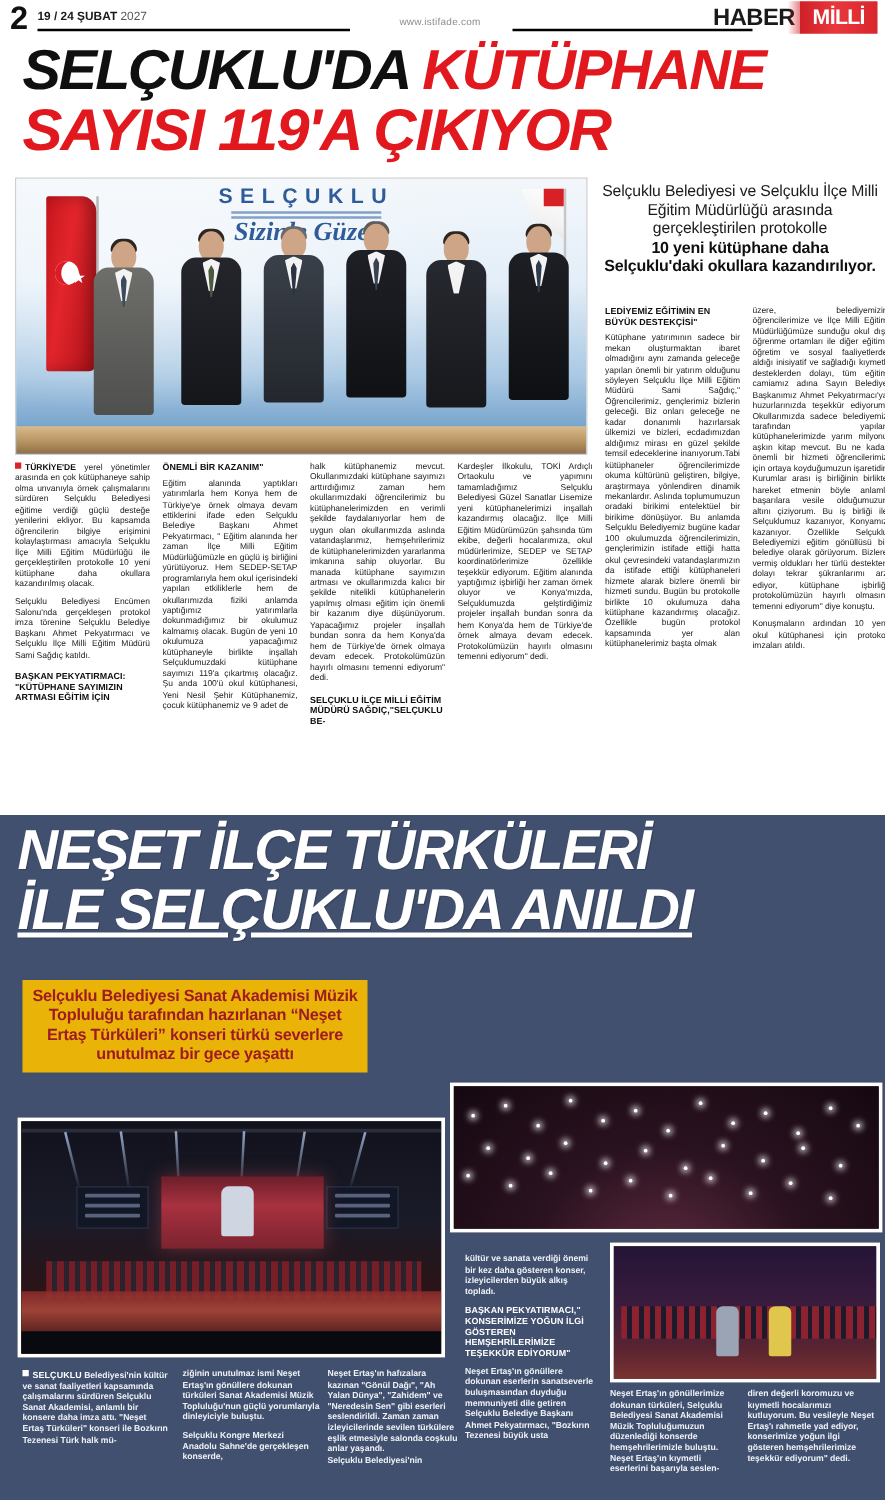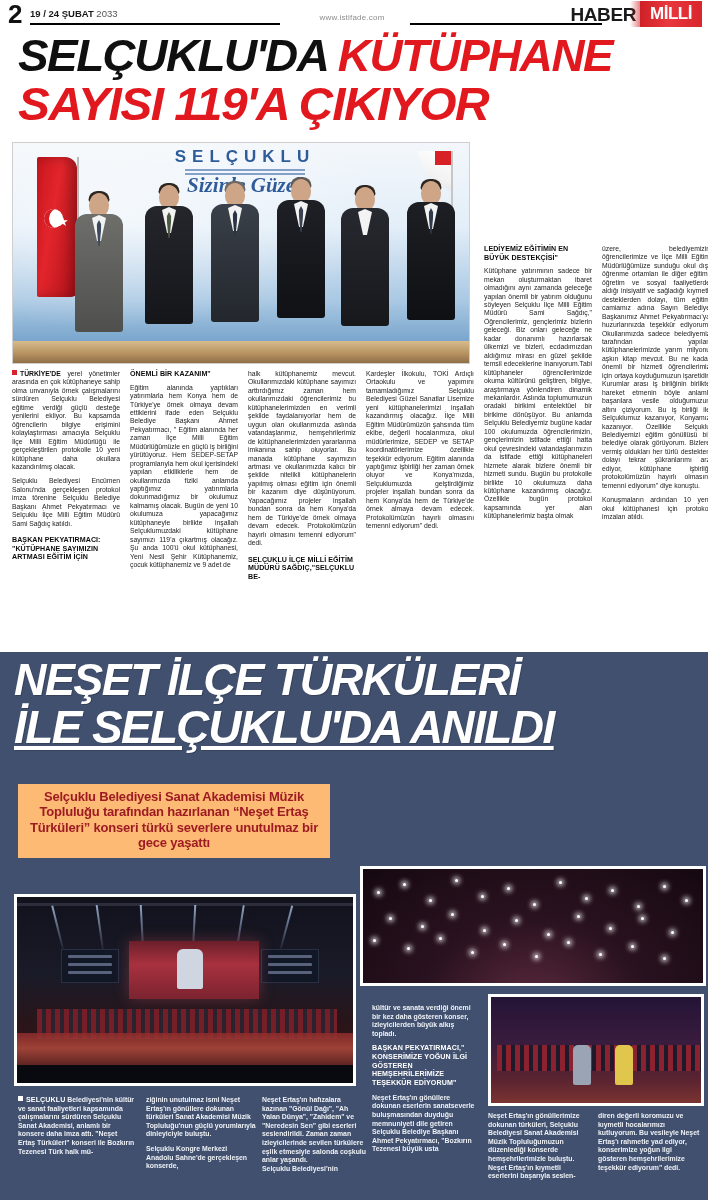--- a/index.html
+++ b/index.html
@@ -151,22 +151,22 @@
   .hl2 .l1, .hl2 .l2 {
     position:absolute; left:0; white-space:nowrap; color:#ffffff;
     font-weight:900; font-style:italic; letter-spacing:-1.6px;
     font-family:"Liberation Sans", sans-serif;
     text-shadow:1px 1px 0 rgba(0,0,0,.18);
   }
   .hl2 .l1 { top:-2px; font-size:45px; }
   .hl2 .l2 { top:44px; font-size:46px;text-decoration:underline; }
 
   .lead2box {
-    position:absolute; left:18px; top:784px; width:312px; padding:5px 6px 7px;
-    background:#fdba74; text-align:center;
+    position:absolute; left:18px; top:784px; width:276px; padding:5px 6px 7px;
+    background:#eab308; text-align:center;
   }
   .lead2box .t {
     font-size:13px; line-height:15.4px; font-weight:700; color:#9e1b24;
     letter-spacing:-.2px; font-family:"Liberation Sans", sans-serif;
   }
 
   .photo2 {
     position:absolute; left:14px; top:894px; width:342px; height:192px;
     border:3px solid #ffffff; overflow:hidden; background:#0a0a12;
   }
@@ -222,21 +222,21 @@
 </style>
 </head>
 <body>
 
 <div class="page">
 
   <div class="masthead">
     <div class="mh-page-no">2</div>
     <div class="mh-date">
       <span>19 / 24 ŞUBAT</span>
-      <span class="yr">2033</span>
+      <span class="yr">2027</span>
     </div>
     <div class="mh-rule-l"></div>
     <div class="mh-site">www.istifade.com</div>
     <div class="mh-rule-r"></div>
     <div class="mh-haber">HABER</div>
     <div class="mh-logo-fade"></div>
     <div class="mh-logo">
       <span>MİLLİ</span>
     </div>
   </div>
@@ -303,20 +303,24 @@
     </div>
     <div class="person" style="left:392px;height:162px">
       <div class="hair"></div>
         <div class="head"></div>
       <div class="body" style="background:linear-gradient(180deg,#1d1f24,#0f1013)"></div>
       <div class="shirt"></div>
         <div class="tie" style="background:#2f3a4a"></div>
     </div>
   </div>
 
+  <div class="lead1">
+    <div class="lt">Selçuklu Belediyesi ve Selçuklu İlçe Milli Eğitim Müdürlüğü arasında gerçekleştirilen protokolle</div>
+    <div class="lb">10 yeni kütüphane daha Selçuklu'daki okullara kazandırılıyor.</div>
+  </div>
 
   <div class="cols1">
 
     <div class="col c-w" style="left:0">
       <div class="coltxt">
         <span class="redmark"></span><span class="kicker">TÜRKİYE'DE</span>
         <span>yerel yönetimler arasında en çok kütüphaneye sahip olma unvanıyla örnek çalışmalarını sürdüren Selçuklu Belediyesi eğitime verdiği güçlü desteğe yenilerini ekliyor. Bu kapsamda öğrencilerin bilgiye erişimini kolaylaştırması amacıyla Selçuklu İlçe Milli Eğitim Müdürlüğü ile gerçekleştirilen protokolle 10 yeni kütüphane daha okullara kazandırılmış olacak.</span>
       </div>
       <div class="gap"></div>
       <div class="coltxt">Selçuklu Belediyesi Encümen Salonu'nda gerçekleşen protokol imza törenine Selçuklu Belediye Başkanı Ahmet Pekyatırmacı ve Selçuklu İlçe Milli Eğitim Müdürü Sami Sağdıç katıldı.</div>

